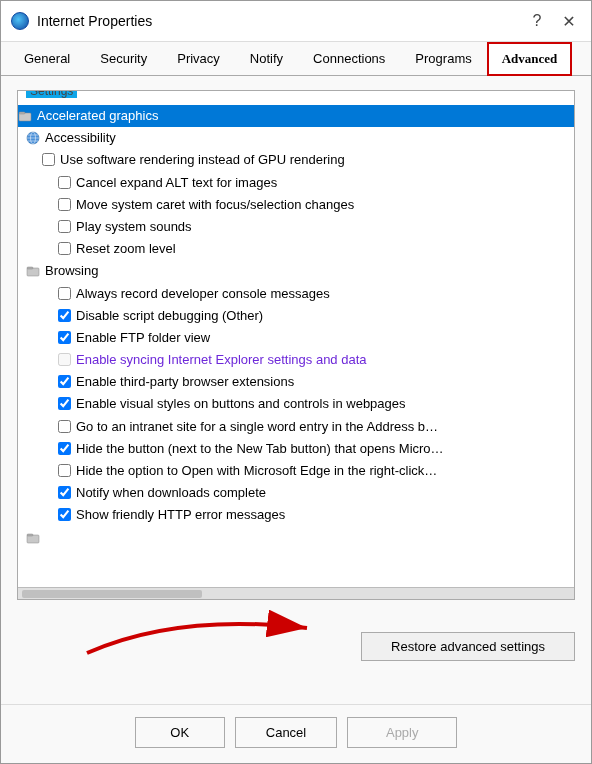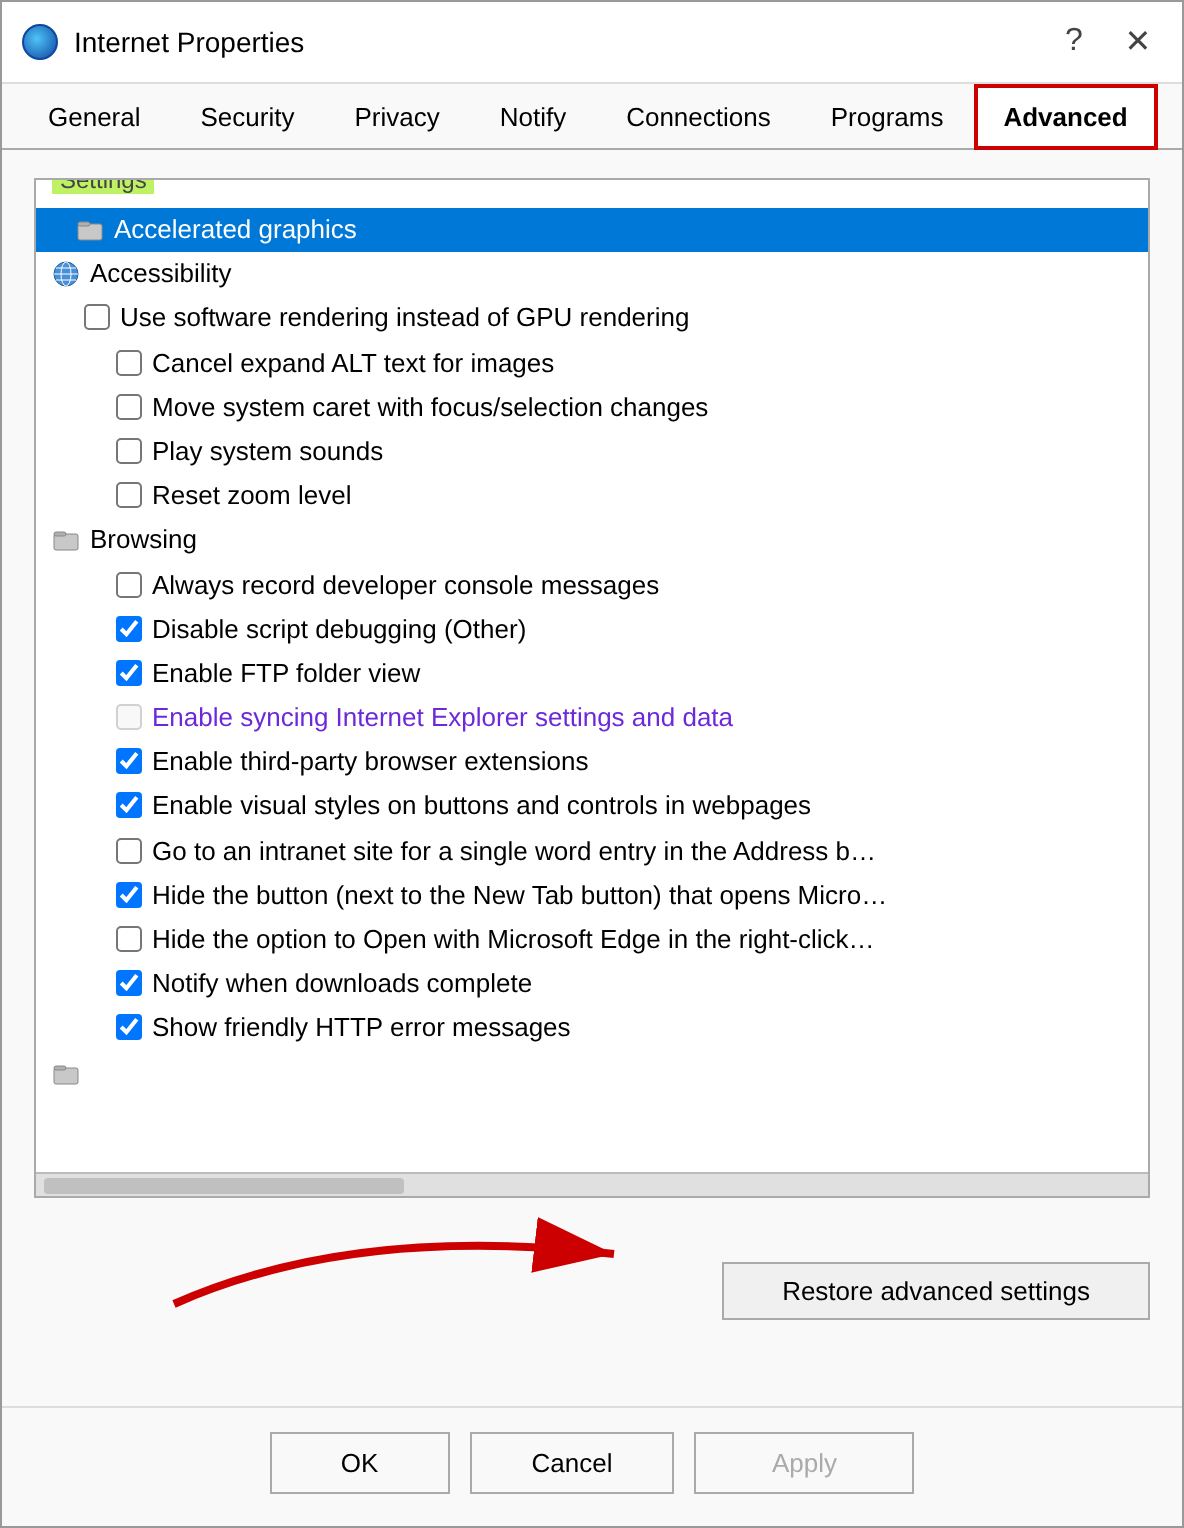--- a/index.html
+++ b/index.html
@@ -74,20 +74,21 @@
       margin-bottom: -1px;
       background: transparent;
     }
     .tab.active {
       background: #fff;
       border: 1px solid #aaa;
       border-bottom: 1px solid #fff;
       outline: 2px solid #cc0000;
       outline-offset: -2px;
       font-weight: 600;
+      font-family: Liberation Serif, serif;
     }
     .content {
       padding: 14px 16px;
       flex: 1;
       display: flex;
       flex-direction: column;
       gap: 10px;
     }
     .settings-group {
       border: 1px solid #aaa;
@@ -110,21 +111,21 @@
       background: #f0f0f0;
       border-left: 1px solid #ddd;
     }
     .settings-scroll-area::-webkit-scrollbar-thumb {
       background: #c0c0c0;
       border: 2px solid #f0f0f0;
     }
     .settings-item {
       display: flex;
       align-items: flex-start;
-      padding: 2px 8px 2px 20px;
+      padding: 2px 8px 2px 0;
       line-height: 1.4;
       gap: 5px;
       cursor: default;
     }
     .settings-item.selected {
       background: #0078d7;
       color: #fff;
     }
     .settings-item.category {
       font-weight: normal;
@@ -206,21 +207,21 @@
       height: 18px;
       border-radius: 50%;
       background: radial-gradient(circle at 40% 40%, #4fc3f7, #0d47a1);
       border: 1px solid #0d47a1;
       display: inline-block;
     }
     .group-legend {
       position: relative;
       top: -8px;
       left: 8px;
-      background: #bef264;
+      background: #0ea5e9;
       padding: 0 4px;
       font-size: 12px;
       color: #444;
     }
   </style>
 </head>
 <body>
 
 <div class="window">
 

